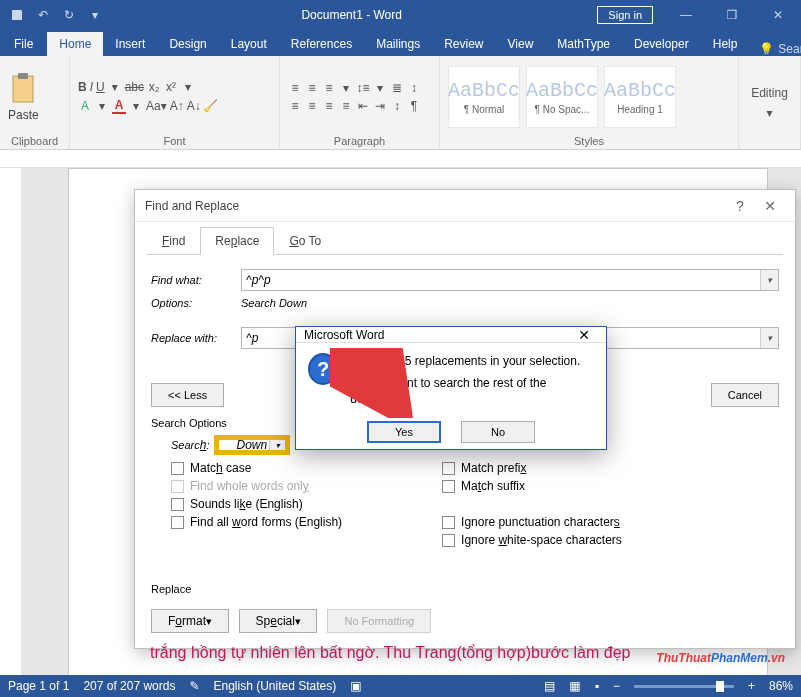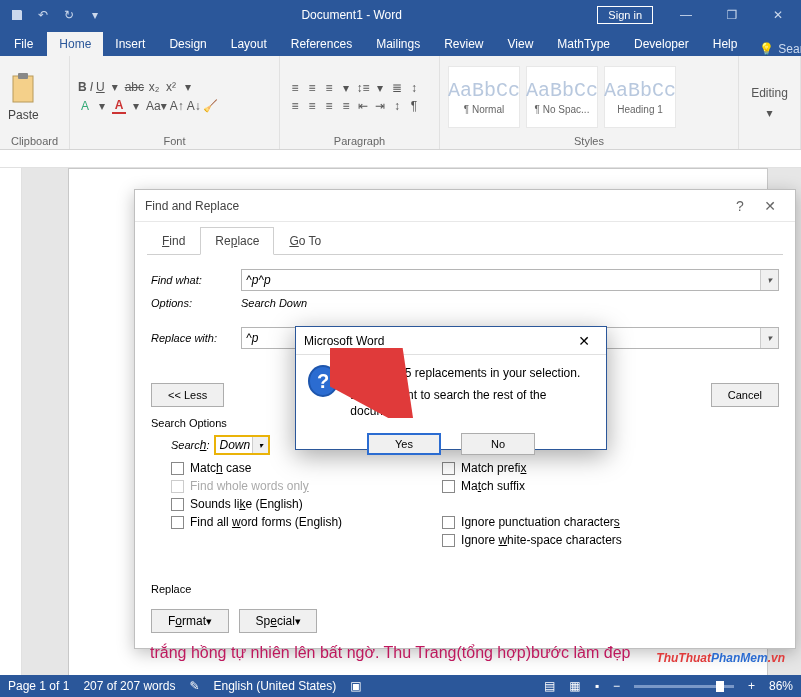--- a/index.html
+++ b/index.html
@@ -46,24 +46,24 @@
 .combo .dd{position:absolute;right:0;top:0;width:18px;height:100%;border-left:1px solid #ccc;background:#f0f0f0;display:flex;align-items:center;justify-content:center;font-size:9px;color:#555;}
 .btnrow{display:flex;gap:10px;margin:14px 0 10px;}
 .btn{height:24px;padding:0 16px;border:1px solid #adadad;background:#f0f0f0;font-size:11px;display:flex;align-items:center;}
 .so-title{font-size:11px;margin-bottom:6px;}
 .so-grid{display:flex;gap:100px;}
 .so-col{display:flex;flex-direction:column;gap:4px;}
 .chk{display:flex;align-items:center;gap:6px;font-size:11px;}
 .chk .box{width:13px;height:13px;border:1px solid #888;background:#fff;}
 .chk.disabled{color:#aaa;}
 .chk.disabled .box{border-color:#ccc;}
-.sel{height:20px;border:2px solid #eab308;background:#fff;padding:0 18px 0 4px;font-size:11px;display:flex;align-items:center;position:relative;}
+.sel{height:20px;border:5px solid #eab308;background:#fff;padding:0 18px 0 18px;font-size:11px;display:flex;align-items:center;position:relative;}
 .sel .dd{position:absolute;right:0;top:0;width:16px;height:100%;border-left:1px solid #ccc;background:#f0f0f0;display:flex;align-items:center;justify-content:center;font-size:8px;}
 .msgbox{position:absolute;left:295px;top:326px;width:312px;height:124px;background:#fff;border:1px solid #2b579a;box-shadow:0 6px 24px rgba(0,0,0,.35);}
-.msg-title{height:28px;display:flex;align-items:center;padding:0 8px;font-size:12px;border-bottom:1px solid #e0e0e0;}
+.msg-title{height:16px;display:flex;align-items:center;padding:0 8px;font-size:12px;border-bottom:1px solid #e0e0e0;}
 .msg-title .t{flex:1;}
 .msg-x{width:28px;text-align:center;font-size:14px;}
 .msg-body{display:flex;padding:10px 12px;gap:12px;}
 .qicon{width:32px;height:32px;border-radius:50%;background:#2b6cd1;color:#fff;display:flex;align-items:center;justify-content:center;font-size:20px;font-weight:bold;border:2px solid #1e56ad;}
 .msg-text{font-size:11px;line-height:16px;}
 .msg-btns{display:flex;justify-content:center;gap:20px;padding:4px 0 10px;}
 .msg-btn{width:74px;height:22px;border:1px solid #adadad;background:#f0f0f0;font-size:11px;display:flex;align-items:center;justify-content:center;}
 .msg-btn.default{border:2px solid #2b6cd1;}
 .arrow{position:absolute;left:330px;top:348px;width:90px;height:70px;pointer-events:none;}
 .statusbar{position:absolute;bottom:0;left:0;right:0;height:22px;background:#2b579a;color:#fff;display:flex;align-items:center;font-size:11px;padding:0 8px;gap:14px;}
@@ -293,20 +293,21 @@
         <label class="chk">
             <span class="box"></span>
             <span>Ignore <u>w</u>hite-space characters</span>
           </label>
       </div>
     </div>
     <div style="margin-top:36px;font-size:11px">Replace</div>
     <div class="btnrow">
       <div class="btn"><span>F<u>o</u>rmat</span> ▾</div>
       <div class="btn"><span>Sp<u>e</u>cial</span> ▾</div>
+      <div class="btn" style="color:#aaa;border-color:#d0d0d0">No Formatting</div>
     </div>
   </div>
 </div>
 
 <div class="msgbox">
   <div class="msg-title">
     <div class="t">Microsoft Word</div>
     <div class="msg-x">✕</div>
   </div>
   <div class="msg-body">

